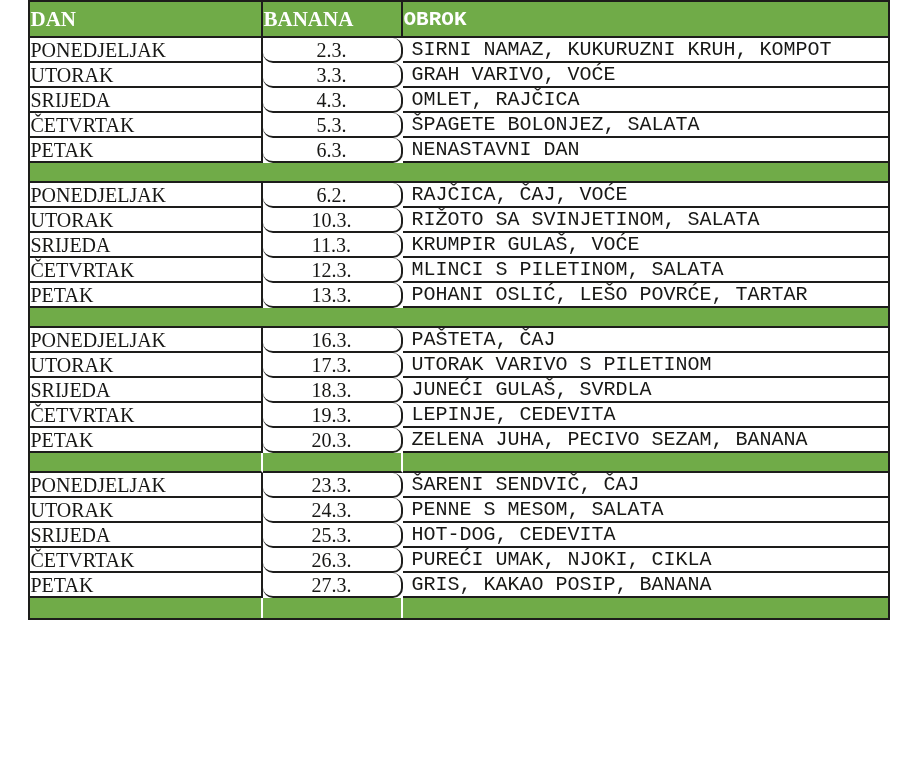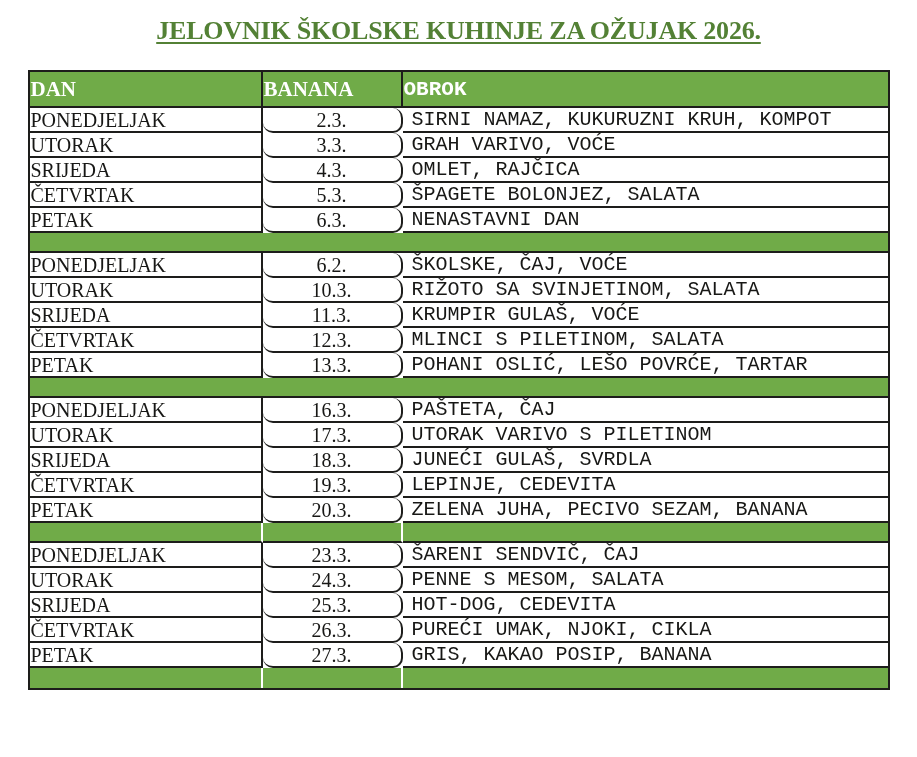--- a/index.html
+++ b/index.html
@@ -69,21 +69,20 @@
     height: 20px;
     background: #70ab48;
   }
   tr.separator-row td.sep-split { border-right-color: #ffffff; }
   tr.separator-row td.sep-split:last-child { border-right: none; }
 </style>
 </head>
 <body>
 
 <div class="page">
-  <h1 class="title">JELOVNIK ŠKOLSKE KUHINJE ZA OŽUJAK 2026.</h1>
 
   <table class="menu-table">
     <colgroup>
       <col class="col-day">
       <col class="col-date">
       <col class="col-meal">
     </colgroup>
     <thead>
       <tr class="header-row">
         <th class="hdr">DAN</th>
@@ -116,21 +115,21 @@
           <td class="cell day-cell">PETAK</td>
           <td class="cell date-cell">6.3.</td>
           <td class="cell meal-cell">NENASTAVNI DAN</td>
         </tr>
         <tr class="separator-row">
           <td colspan="3"></td>
         </tr>
         <tr>
           <td class="cell day-cell">PONEDJELJAK</td>
           <td class="cell date-cell">6.2.</td>
-          <td class="cell meal-cell">ŠKOLSKE, ČAJ, VOĆE</td>
+          <td class="cell meal-cell">RAJČICA, ČAJ, VOĆE</td>
         </tr>
         <tr>
           <td class="cell day-cell">UTORAK</td>
           <td class="cell date-cell">10.3.</td>
           <td class="cell meal-cell">RIŽOTO SA SVINJETINOM, SALATA</td>
         </tr>
         <tr>
           <td class="cell day-cell">SRIJEDA</td>
           <td class="cell date-cell">11.3.</td>
           <td class="cell meal-cell">KRUMPIR GULAŠ, VOĆE</td>

